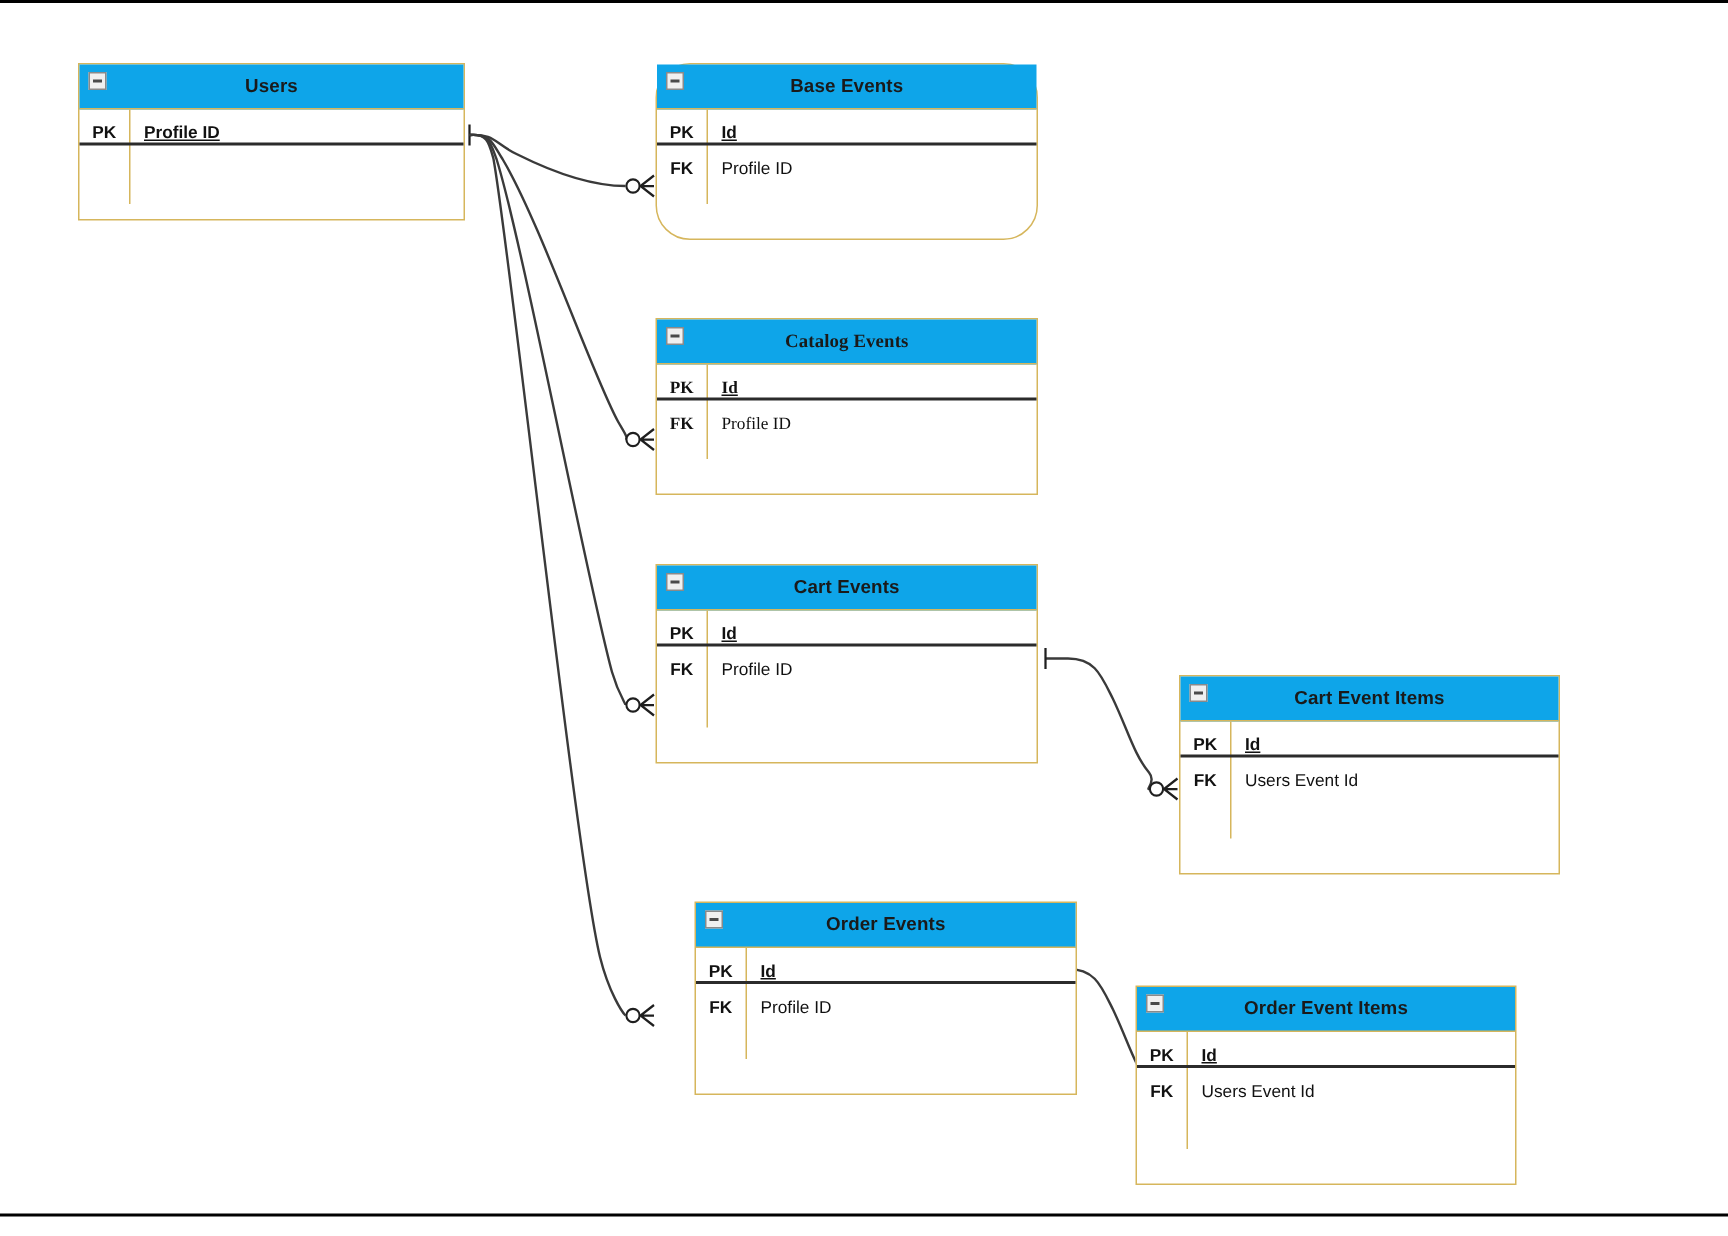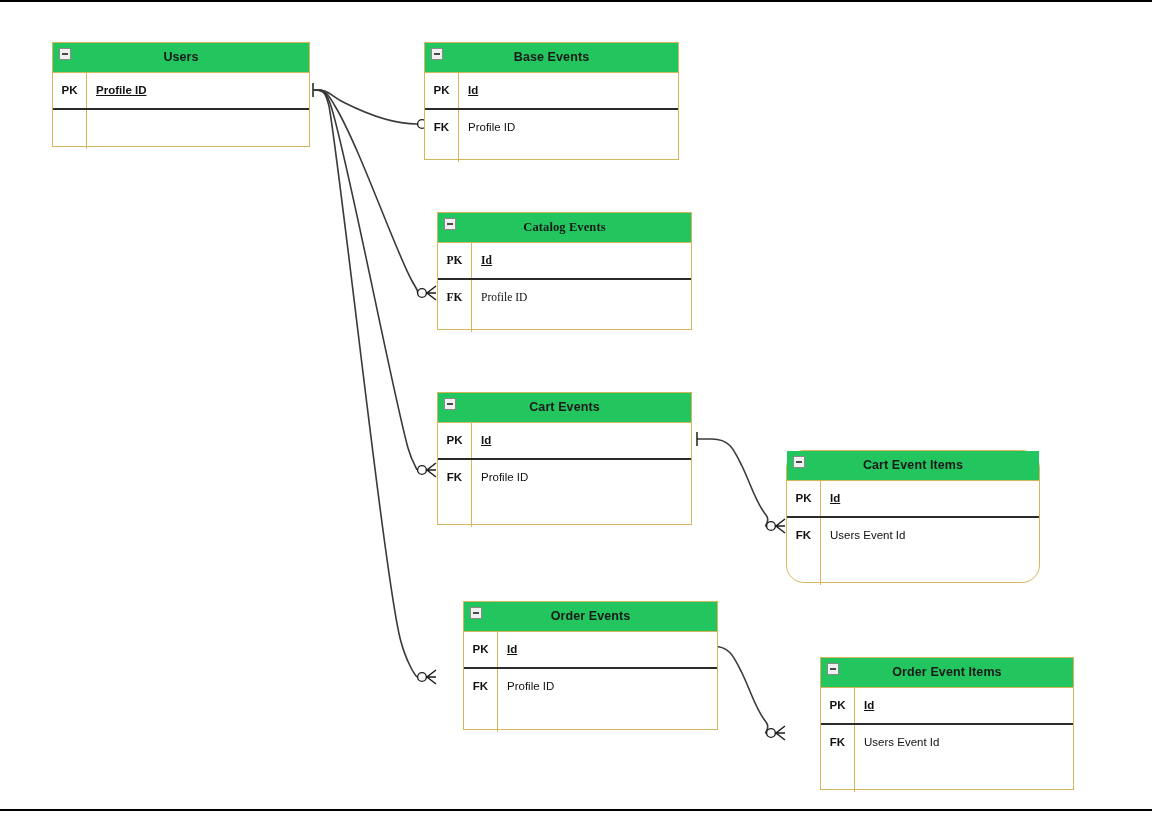--- a/index.html
+++ b/index.html
@@ -41,21 +41,21 @@
   .entity {
     position: absolute;
     box-sizing: border-box;
     border: 1px solid #D6B65C;
     background: #ffffff;
     box-shadow: 0 0 0 0 rgba(0,0,0,0);
   }
   .entity-header {
     position: relative;
     height: 29px;
-    background: #22c55e;
+    background: #0ea5e9;
     border-bottom: 1px solid #D6B65C;
     display: flex;
     align-items: center;
     justify-content: center;
   }
   .entity-title {
     font-size: 12.5px;
     font-weight: bold;
     color: #1a1a1a;
     letter-spacing: 0.1px;
@@ -80,22 +80,22 @@
     width: 6px;
     height: 2px;
     background: #4a4a4a;
   }
 
   .entity-body {
     position: relative;
   }
   .attr-row {
     display: flex;
-    align-items: center;
-    height: 35px;
+    align-items: flex-end;
+    height: 22px;
     box-sizing: border-box;
     position: relative;
     z-index: 2;
   }
   .attr-key {
     width: 33px;
     flex: 0 0 33px;
     text-align: center;
     font-size: 11.5px;
     font-weight: bold;
@@ -126,26 +126,26 @@
     left: 33px;
     top: 0;
     bottom: 0;
     width: 1px;
     background: #D6B65C;
     z-index: 1;
   }
 
   
   #ent-users        { left: 52px;  top: 42px;  width: 258px; height: 105px; }
-  #ent-base         { left: 424px; top: 42px;  width: 255px; height: 118px; }
+  #ent-base         { left: 437px; top: 42px;  width: 255px; height: 118px; border-radius: 23px; }
   #ent-catalog      { left: 437px; top: 212px; width: 255px; height: 118px; font-family: Liberation Serif, serif; }
-  #ent-cart         { left: 437px; top: 392px; width: 255px; height: 133px; }
-  #ent-cart-items   { left: 786px; top: 450px; width: 254px; height: 133px; border-radius: 18px; }
+  #ent-cart         { left: 437px; top: 376px; width: 255px; height: 133px; }
+  #ent-cart-items   { left: 786px; top: 450px; width: 254px; height: 133px; }
   #ent-order        { left: 437px; top: 601px; width: 255px; height: 129px; margin-left: 26px; }
-  #ent-order-items  { left: 820px; top: 657px; width: 254px; height: 133px; }
+  #ent-order-items  { left: 757px; top: 657px; width: 254px; height: 133px; }
 
   .edge-path {
     fill: none;
     stroke: #3a3a3a;
     stroke-width: 1.6;
   }
   .edge-mark {
     fill: none;
     stroke: #1f1f1f;
     stroke-width: 1.5;

